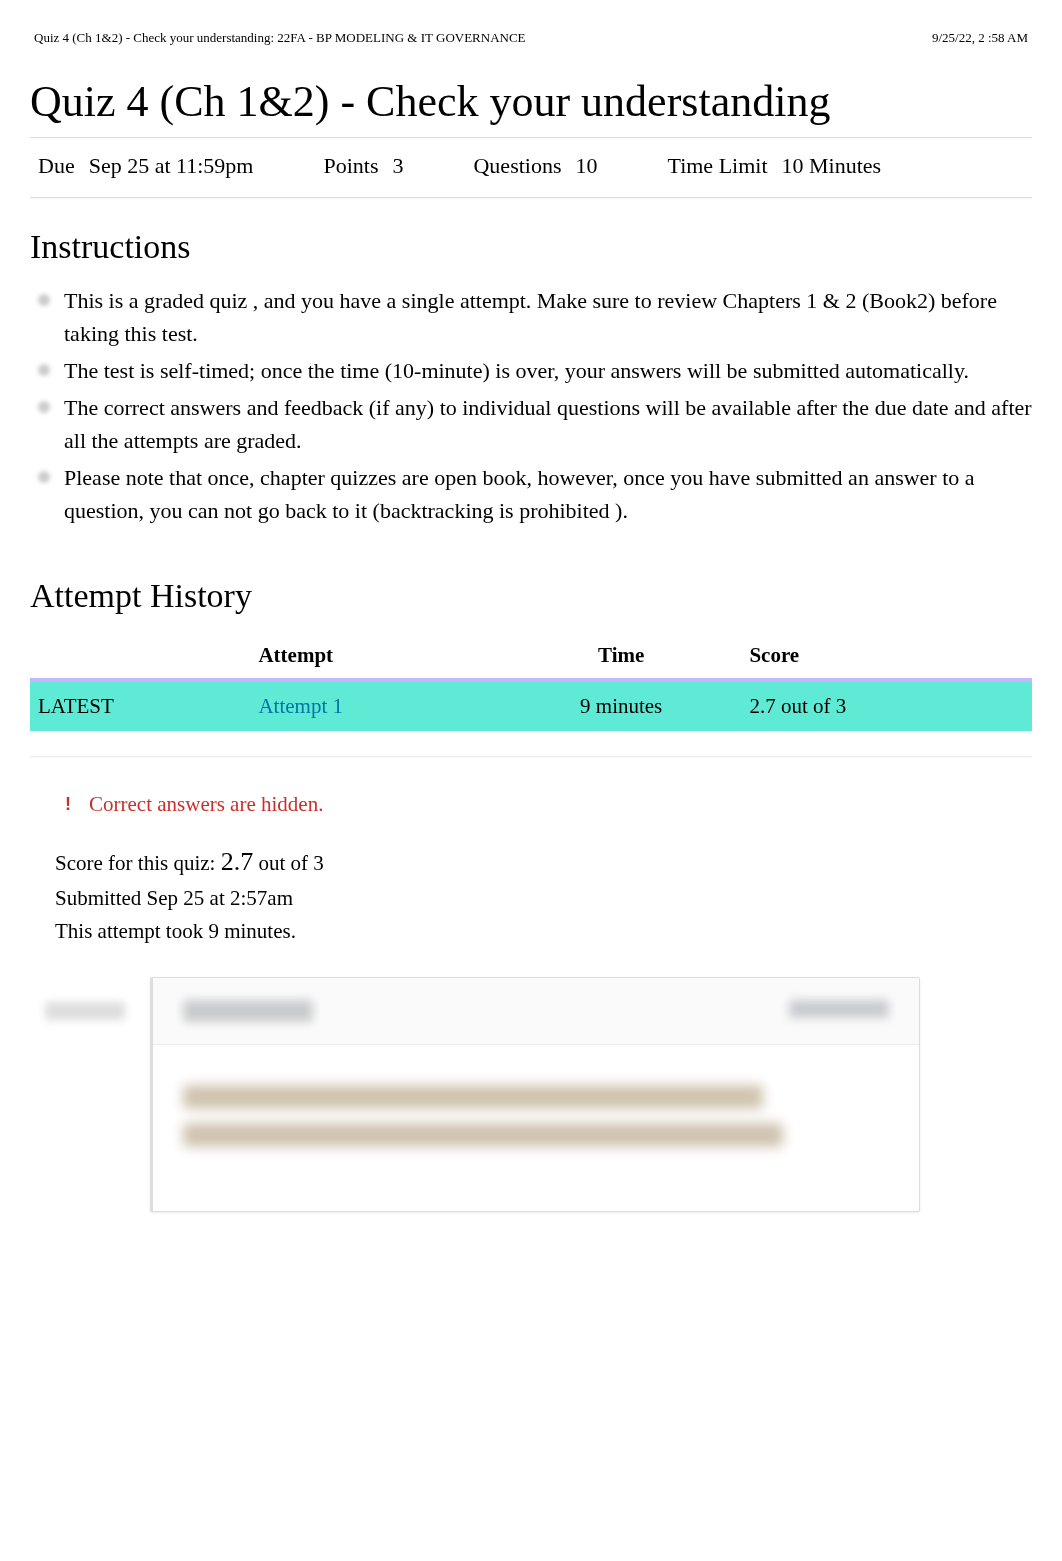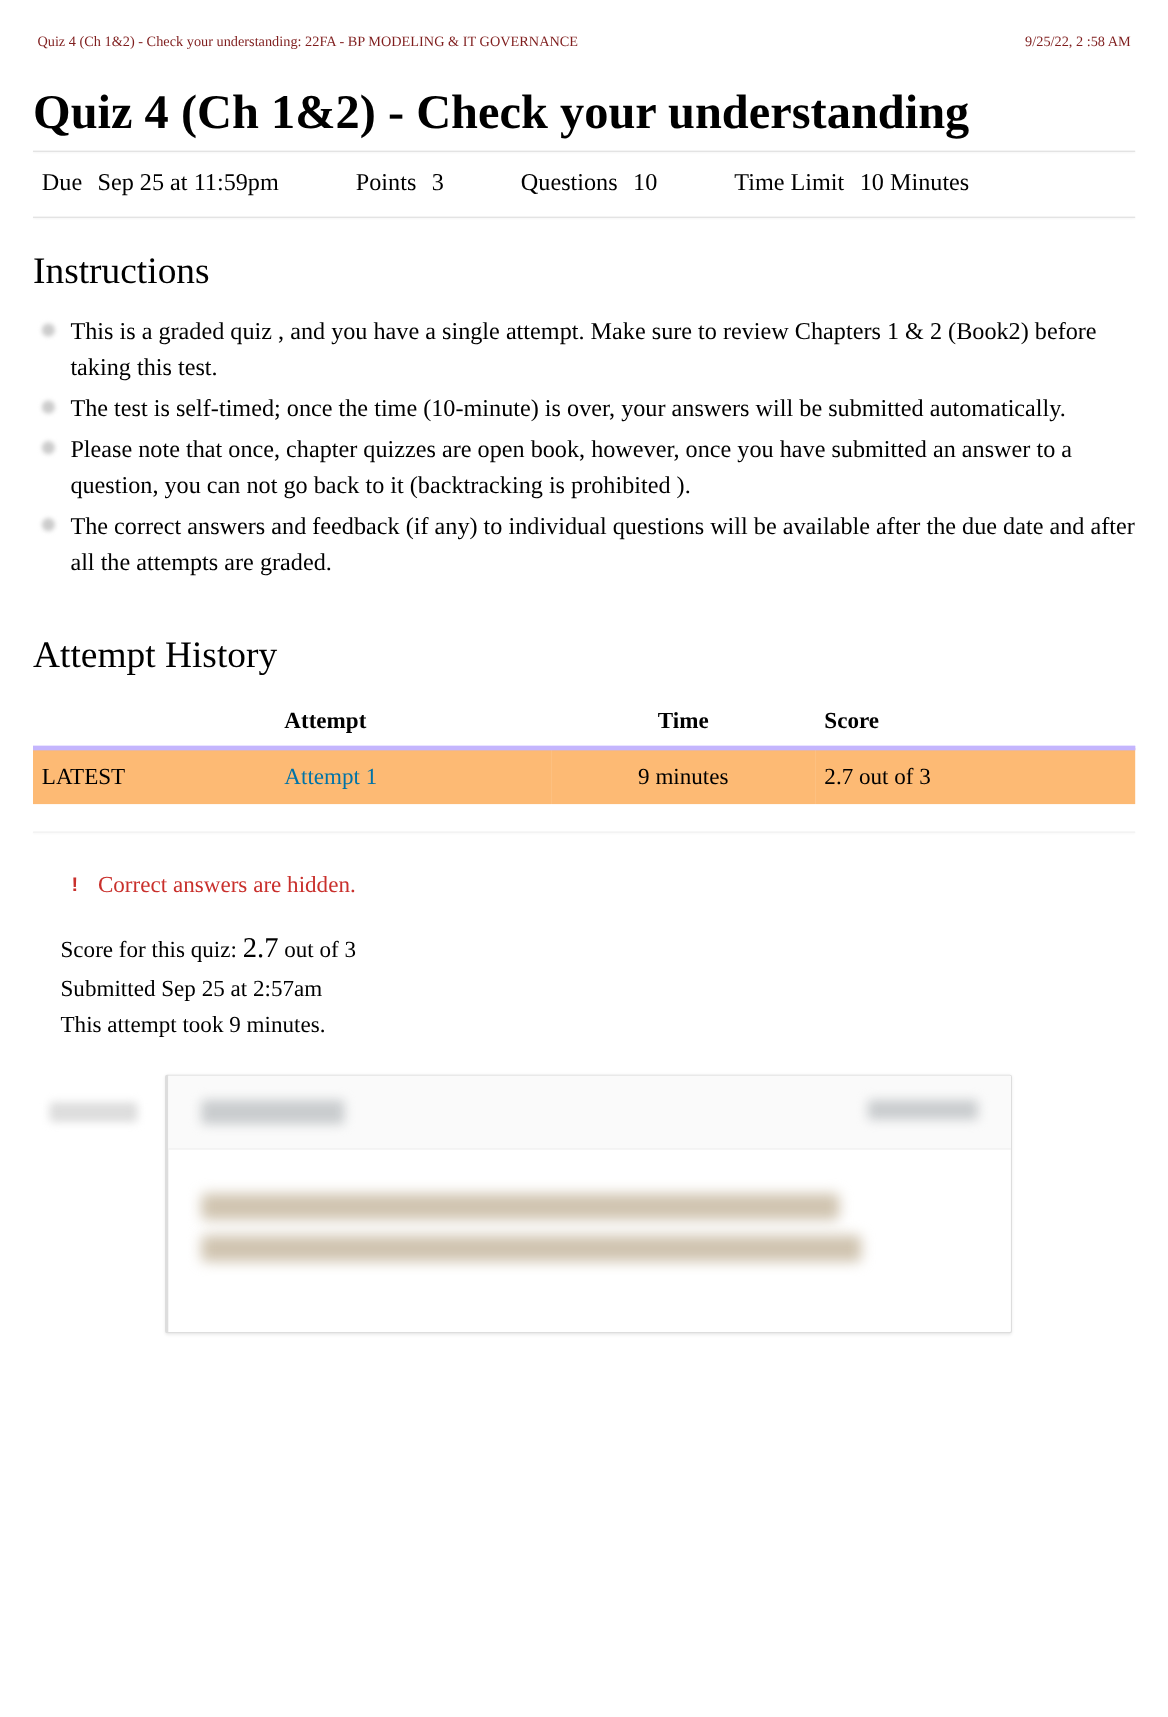--- a/index.html
+++ b/index.html
@@ -11,27 +11,27 @@
       font-family: Georgia, "Times New Roman", serif;
       background: #fff;
       color: #000;
       width: 1062px;
       padding: 30px;
     }
     .header-bar {
       display: flex;
       justify-content: space-between;
       font-size: 13px;
-      color: #7f1d1d;
+      color: #000000;
       margin-bottom: 30px;
       padding: 0 4px;
     }
     h1 {
       font-size: 44px;
-      font-weight: bold;
+      font-weight: normal;
       margin-bottom: 10px;
     }
     .divider {
       border: none;
       border-top: 1px solid #ddd;
       margin: 0;
       box-shadow: 0 1px 2px rgba(0,0,0,0.05);
     }
     .meta-row {
       display: flex;
@@ -88,21 +88,21 @@
     thead th {
       text-align: left;
       font-weight: bold;
       padding: 10px 8px;
       border-bottom: 4px solid #c4b5fd;
     }
     tbody td {
       padding: 12px 8px;
     }
     tbody tr {
-      background: #fdba74;
+      background: #5eead4;
     }
     th.col-status, td.col-status { width: 22%; }
     th.col-attempt, td.col-attempt { width: 25%; }
     th.col-time, td.col-time { width: 24%; text-align: center; }
     th.col-score, td.col-score { width: 29%; }
     .attempt-link {
       color: #0073a7;
       text-decoration: none;
     }
     .post-divider {
@@ -213,22 +213,22 @@
   <div class="meta-item" style="margin-right:0">
     <span class="meta-label">Time Limit</span><span>10 Minutes</span>
   </div>
 </div>
 <hr class="divider">
 
 <h2>Instructions</h2>
 <ul class="instructions">
   <li>This is a graded quiz , and you have a  single attempt.   Make sure to review Chapters 1 &amp; 2 (Book2) before taking this test.</li>
   <li>The test is self-timed; once the time (10-minute) is over, your answers will be submitted automatically.</li>
+  <li>The correct answers and feedback (if any) to individual questions will be available after the due date and after all the attempts are graded.</li>
   <li>Please note that once,   chapter quizzes are open book, however, once you have submitted an answer to a question,  you can not go back to it   (backtracking is prohibited   ).</li>
-  <li>The correct answers and feedback (if any) to individual questions will be available after the due date and after all the attempts are graded.</li>
 </ul>
 
 <div class="attempt-history">
   <h2>Attempt History</h2>
   <table>
     <thead>
       <tr>
         <th class="col-status"></th>
         <th class="col-attempt">Attempt</th>
         <th class="col-time">Time</th>

